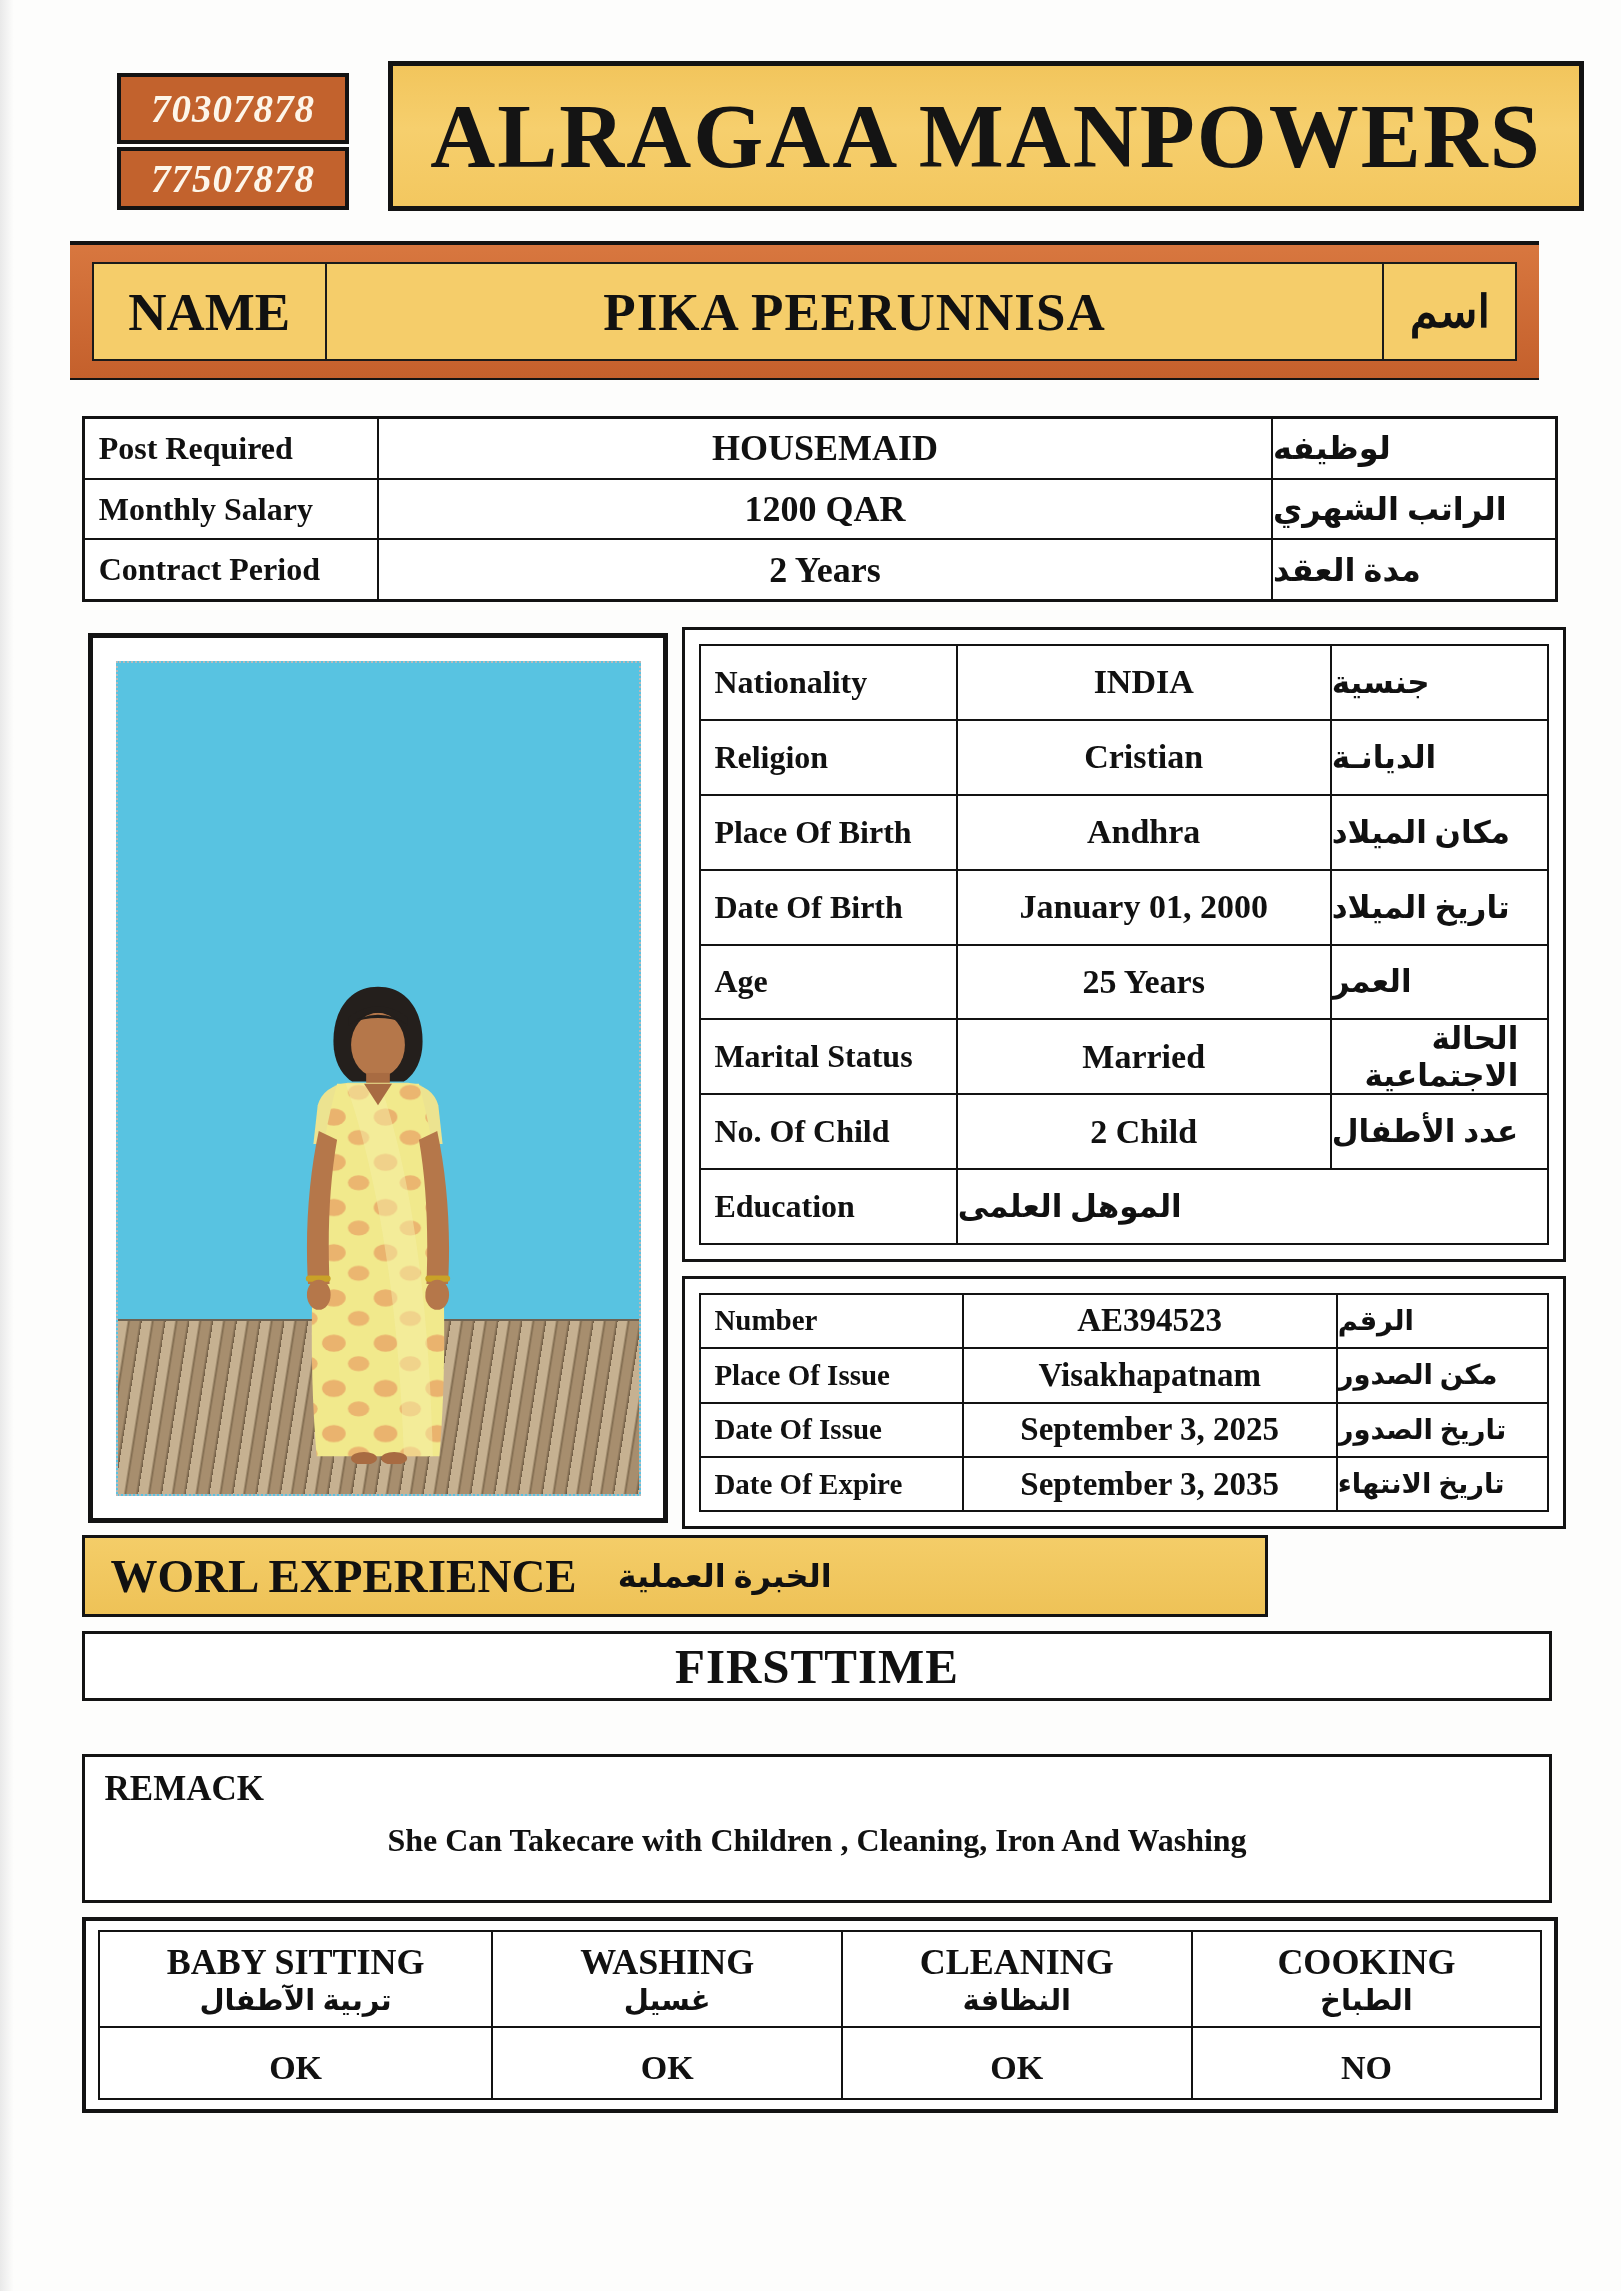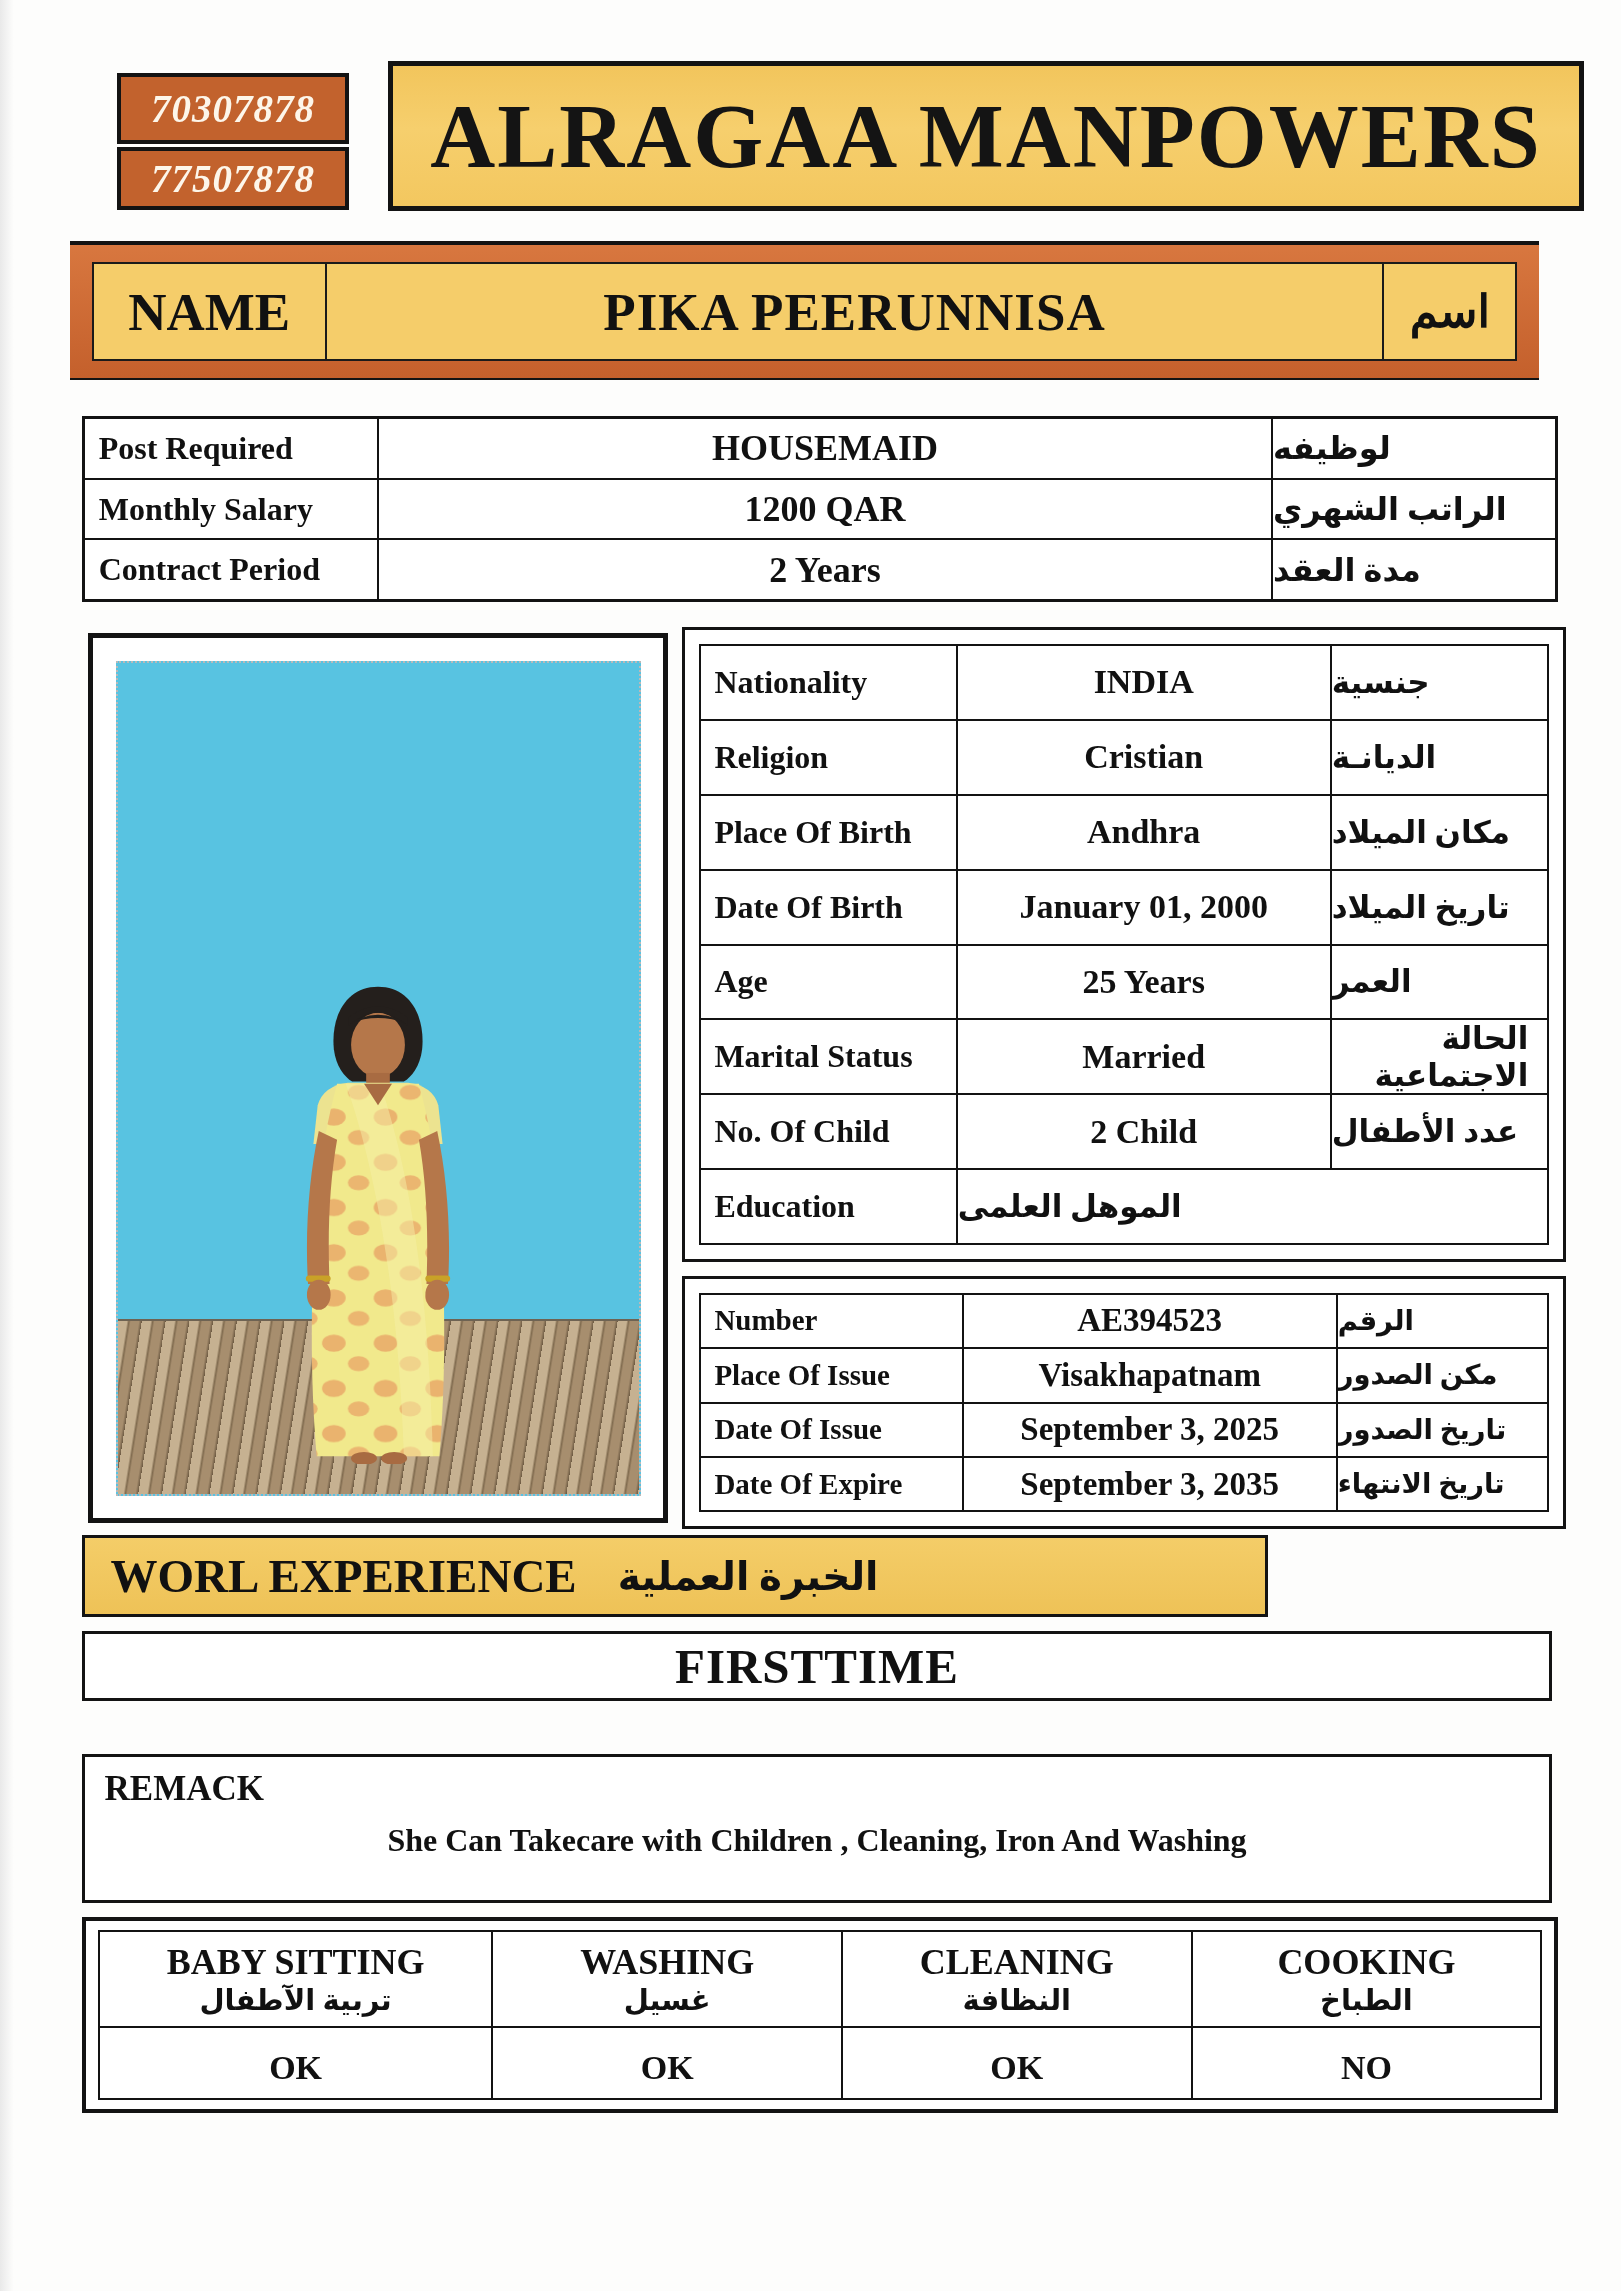--- a/index.html
+++ b/index.html
@@ -40,21 +40,21 @@
   .name-value { flex:1; border-right:2px solid #1a1a1a; font-size:53px; letter-spacing:1px; }
   .name-ar { width:131px; font-size:45px; }
 
   
   .tbl { display:flex; flex-direction:column; background:#fff; }
   .tr { display:flex; flex:1; border-top:2.9px solid #131313; min-height:0; }
   .tr:first-child { border-top:none; }
   .td { display:flex; align-items:center; font-weight:bold; min-width:0; }
   .td-label { border-right:2px solid #131313; padding-left:13.7px; }
   .td-value { flex:1; justify-content:center; border-right:2px solid #131313; text-align:center; }
-  .td-ar { justify-content:flex-end; padding-right:19px; direction:rtl;
+  .td-ar { justify-content:flex-end; padding-right:29px; direction:rtl;
            font-family:"Liberation Serif","DejaVu Sans",sans-serif; }
 
   
   .post-table { left:82px; top:416px; width:1476px; height:186px; border:3.9px solid #131313; }
   .post-table .td-label { width:294px; font-size:32px; }
   .post-table .td-value { font-size:36px; }
   .post-table .td-ar { width:282px; font-size:32px; }
 
   
   .photo-frame {
@@ -89,21 +89,21 @@
   .passport-block .td-value { width:374px; flex:none; font-size:33px; justify-content:center; display:flex; }
   .passport-block .td-ar { flex:1; font-size:27.4px; }
 
   
   .worl-banner {
     left:82px; top:1535px; width:1186px; height:82px;
     background:linear-gradient(180deg,#f4cd68 0%,#eec257 100%);
     border:3.9px solid #131313; display:flex; align-items:center; padding-left:25.5px; gap:41px;
   }
   .worl-en { font-weight:bold; font-size:47px; }
-  .worl-ar { font-weight:bold; font-size:39px; direction:rtl;
+  .worl-ar { font-weight:bold; font-size:32px; direction:rtl;
              font-family:"Liberation Serif","DejaVu Sans",sans-serif; }
 
   .firsttime-box {
     left:82px; top:1631px; width:1470px; height:70px; border:3.9px solid #131313; background:#fff;
     display:flex; align-items:center; justify-content:center;
     font-weight:bold; font-size:49px; letter-spacing:1px;
   }
 
   .remark-box {
     left:82px; top:1754px; width:1470px; height:149px; border:3.9px solid #131313; background:#fff;

